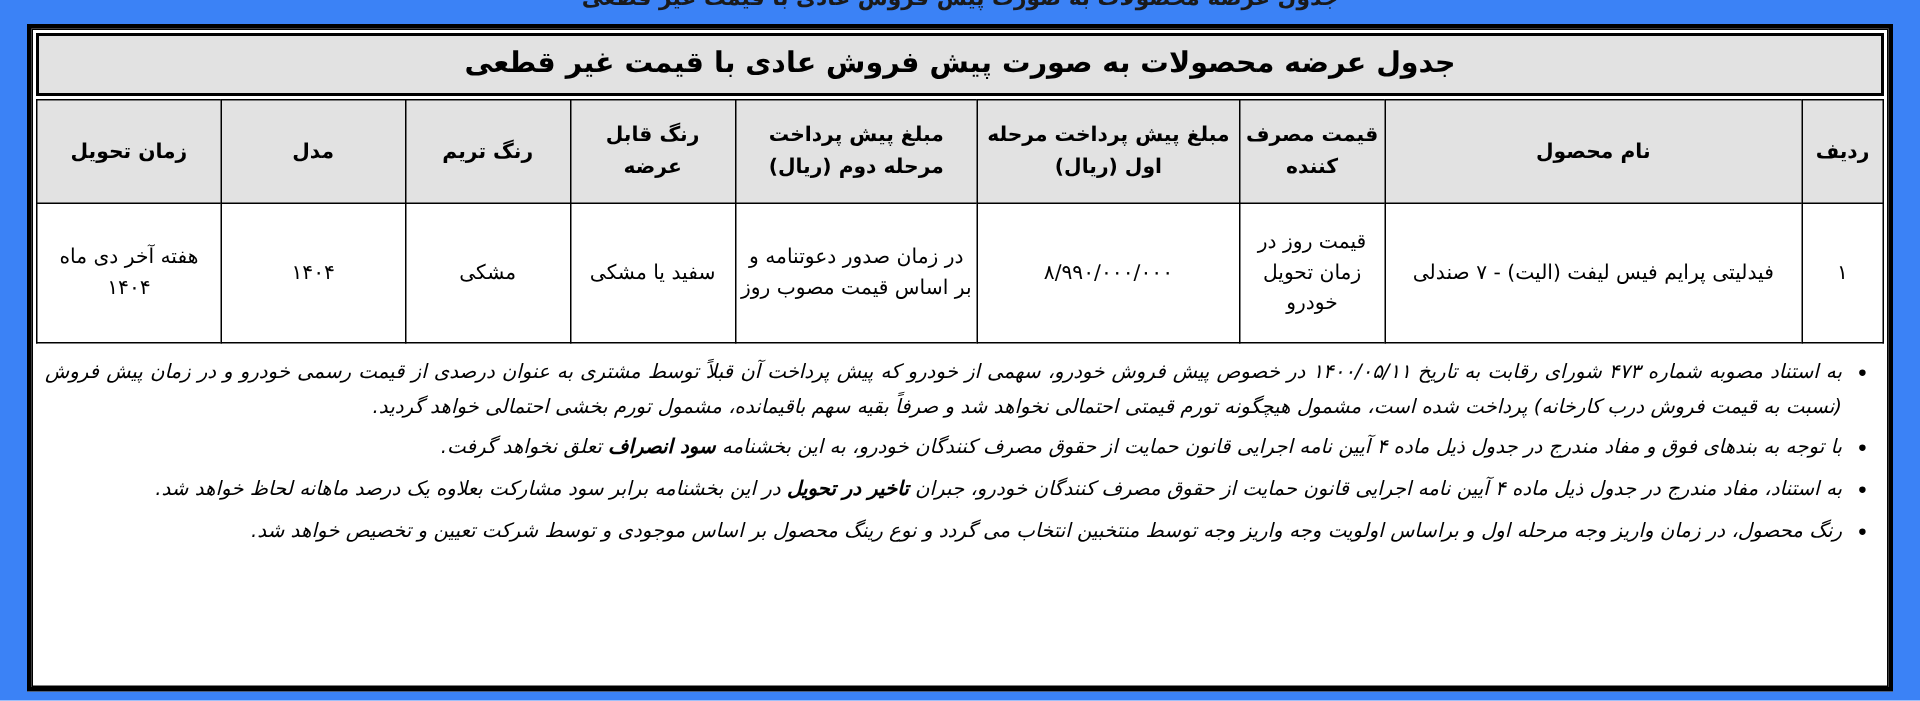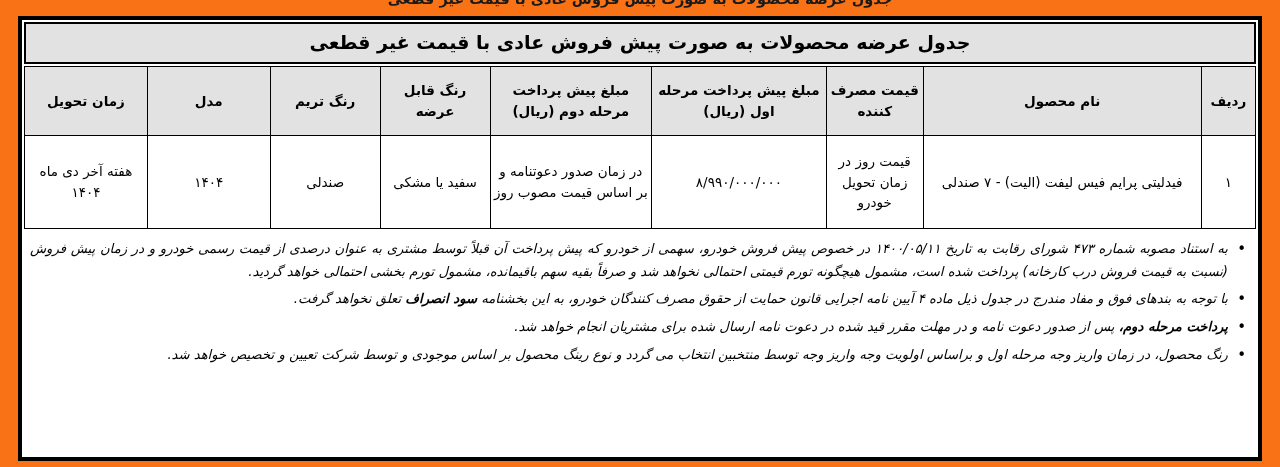--- a/index.html
+++ b/index.html
@@ -12,21 +12,21 @@
     height: 467px;
     overflow: hidden;
     font-family: "DejaVu Sans", "Liberation Sans", sans-serif;
     color: #000000;
     direction: rtl;
   }
   #page {
     position: relative;
     width: 1280px;
     height: 467px;
-    background: #f97316;
+    background: #3b82f6;
   }
 
   
   .top-strip {
     position: absolute;
     top: 0;
     right: 0;
     left: 0;
     height: 14px;
     overflow: hidden;
@@ -188,29 +188,29 @@
           </tr>
         </thead>
         <tbody>
           <tr>
             <td class="row-index">۱</td>
             <td class="product-name">فیدلیتی پرایم فیس لیفت (الیت) - ۷ صندلی</td>
             <td>قیمت روز در زمان تحویل خودرو</td>
             <td class="amount">۸/۹۹۰/۰۰۰/۰۰۰</td>
             <td>در زمان صدور دعوتنامه و بر اساس قیمت مصوب روز</td>
             <td>سفید یا مشکی</td>
-            <td>صندلی</td>
+            <td>مشکی</td>
             <td>۱۴۰۴</td>
             <td>هفته آخر دی ماه ۱۴۰۴</td>
           </tr>
         </tbody>
       </table>
 
       <ul class="notes">
           <li><span>به استناد مصوبه شماره ۴۷۳ شورای رقابت به تاریخ ۱۴۰۰/۰۵/۱۱ در خصوص پیش فروش خودرو، سهمی از خودرو که پیش پرداخت آن قبلاً توسط مشتری به عنوان درصدی از قیمت رسمی خودرو و در زمان پیش فروش (نسبت به قیمت فروش درب کارخانه) پرداخت شده است، مشمول هیچگونه تورم قیمتی احتمالی نخواهد شد و صرفاً بقیه سهم باقیمانده، مشمول تورم بخشی احتمالی خواهد گردید.</span></li>
           <li><span>با توجه به بندهای فوق و مفاد مندرج در جدول ذیل ماده ۴ آیین نامه اجرایی قانون حمایت از حقوق مصرف کنندگان خودرو، به این بخشنامه </span><b>سود انصراف</b><span> تعلق نخواهد گرفت.</span></li>
-          <li><b>پرداخت مرحله دوم،</b><span> پس از صدور دعوت نامه و در مهلت مقرر قید شده در دعوت نامه ارسال شده برای مشتریان انجام خواهد شد.</span></li>
+          <li><span>به استناد، مفاد مندرج در جدول ذیل ماده ۴ آیین نامه اجرایی قانون حمایت از حقوق مصرف کنندگان خودرو، جبران </span><b>تاخیر در تحویل</b><span> در این بخشنامه برابر سود مشارکت بعلاوه یک درصد ماهانه لحاظ خواهد شد.</span></li>
           <li><span>رنگ محصول، در زمان واریز وجه مرحله اول و براساس اولویت وجه واریز وجه توسط منتخبین انتخاب می گردد و نوع رینگ محصول بر اساس موجودی و توسط شرکت تعیین و تخصیص خواهد شد.</span></li>
         </ul>
 
     </div>
   </div>
 </div>
 
 </body></html>

